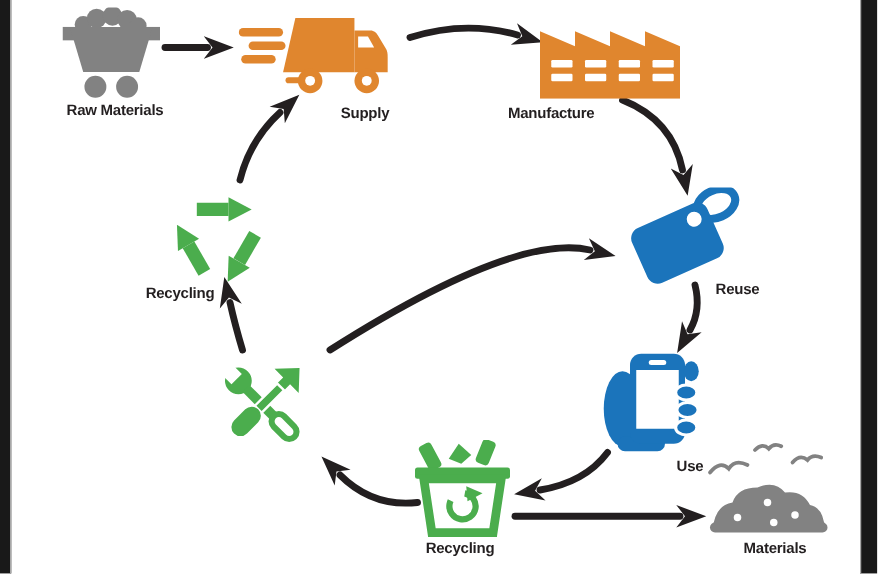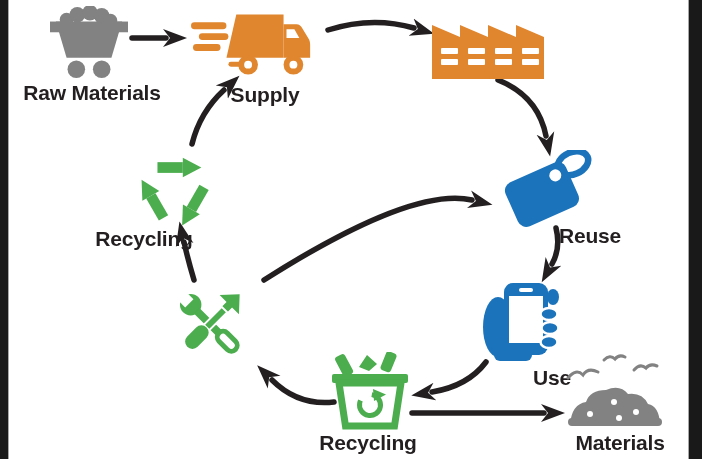--- a/index.html
+++ b/index.html
@@ -6,21 +6,21 @@
   .stage{position:relative;width:702px;height:459px;background:#ffffff;overflow:hidden;
          font-family:"Liberation Sans",sans-serif;}
   .letterbox{position:absolute;top:0;height:459px;background:#191919;}
   .letterbox.left{left:0;width:8px;border-right:1px solid #a8a8a8;}
   .letterbox.right{right:0;width:13px;border-left:1px solid #a8a8a8;}
   .arrows{position:absolute;left:0;top:0;width:702px;height:459px;pointer-events:none;}
   .arrows path.flow{stroke:#231F20;stroke-width:5.5;fill:none;stroke-linecap:round;}
   .node{position:absolute;}
   .node svg{display:block;width:100%;height:100%;}
   .label{position:absolute;transform:translateX(-50%);white-space:nowrap;
-         font-weight:700;font-size:21px;line-height:1;color:#231F20;letter-spacing:-0.2px;}
+         font-weight:700;font-size:12px;line-height:1;color:#231F20;letter-spacing:-0.2px;}
 </style>
 </head>
 <body>
 
 <div class="stage">
 
   <div class="letterbox left"></div>
   <div class="letterbox right"></div>
 
   <svg class="arrows" viewBox="0 0 702 459">
@@ -69,37 +69,38 @@
         <rect x="38" y="52" width="28" height="5" rx="2.5"></rect>
         <path d="M94 14 H107 C110 14 112 16 113 18 L119 28 C121 31 121 33 121 36 V48 H94 Z"></path>
         <circle cx="58" cy="55" r="10"></circle>
           <circle cx="104" cy="55" r="10"></circle>
       </g>
       <path d="M97 19 H105 L110 28 H97 Z" fill="#fff"></path>
       <circle cx="58" cy="55" r="4" fill="#fff"></circle>
         <circle cx="104" cy="55" r="4" fill="#fff"></circle>
     </svg>
   </div>
-  <div class="label" style="left:265px;top:84px">Supply</div>
+  <div class="label" style="left:292px;top:84px">Supply</div>
 
   <div class="node" style="left:432px;top:17px;width:112px;height:62px">
     <svg viewBox="0 0 112 62">
       <path d="M0 62 V8 L28 20 V8 L56 20 V8 L84 20 V8 L112 20 V62 Z" fill="#E0862E"></path>
       <g fill="#fff">
         <rect x="9" y="31" width="17" height="6" rx="1"></rect>
           <rect x="36" y="31" width="17" height="6" rx="1"></rect>
         <rect x="63" y="31" width="17" height="6" rx="1"></rect>
           <rect x="90" y="31" width="17" height="6" rx="1"></rect>
         <rect x="9" y="42" width="17" height="6" rx="1"></rect>
           <rect x="36" y="42" width="17" height="6" rx="1"></rect>
         <rect x="63" y="42" width="17" height="6" rx="1"></rect>
           <rect x="90" y="42" width="17" height="6" rx="1"></rect>
       </g>
     </svg>
   </div>
+  <div class="label" style="left:441px;top:84px">Manufacture</div>
 
   <div class="node" style="left:502px;top:150px;width:108px;height:80px">
     <svg viewBox="0 0 108 80">
       <g transform="rotate(-24 50 40)">
         <ellipse cx="80" cy="24" rx="16" ry="11" fill="none" stroke="#1B74BB" stroke-width="6.5"></ellipse>
         <rect x="6" y="16" width="66" height="48" rx="9" fill="#1B74BB"></rect>
         <circle cx="59" cy="28" r="6" fill="#fff"></circle>
       </g>
     </svg>
   </div>

